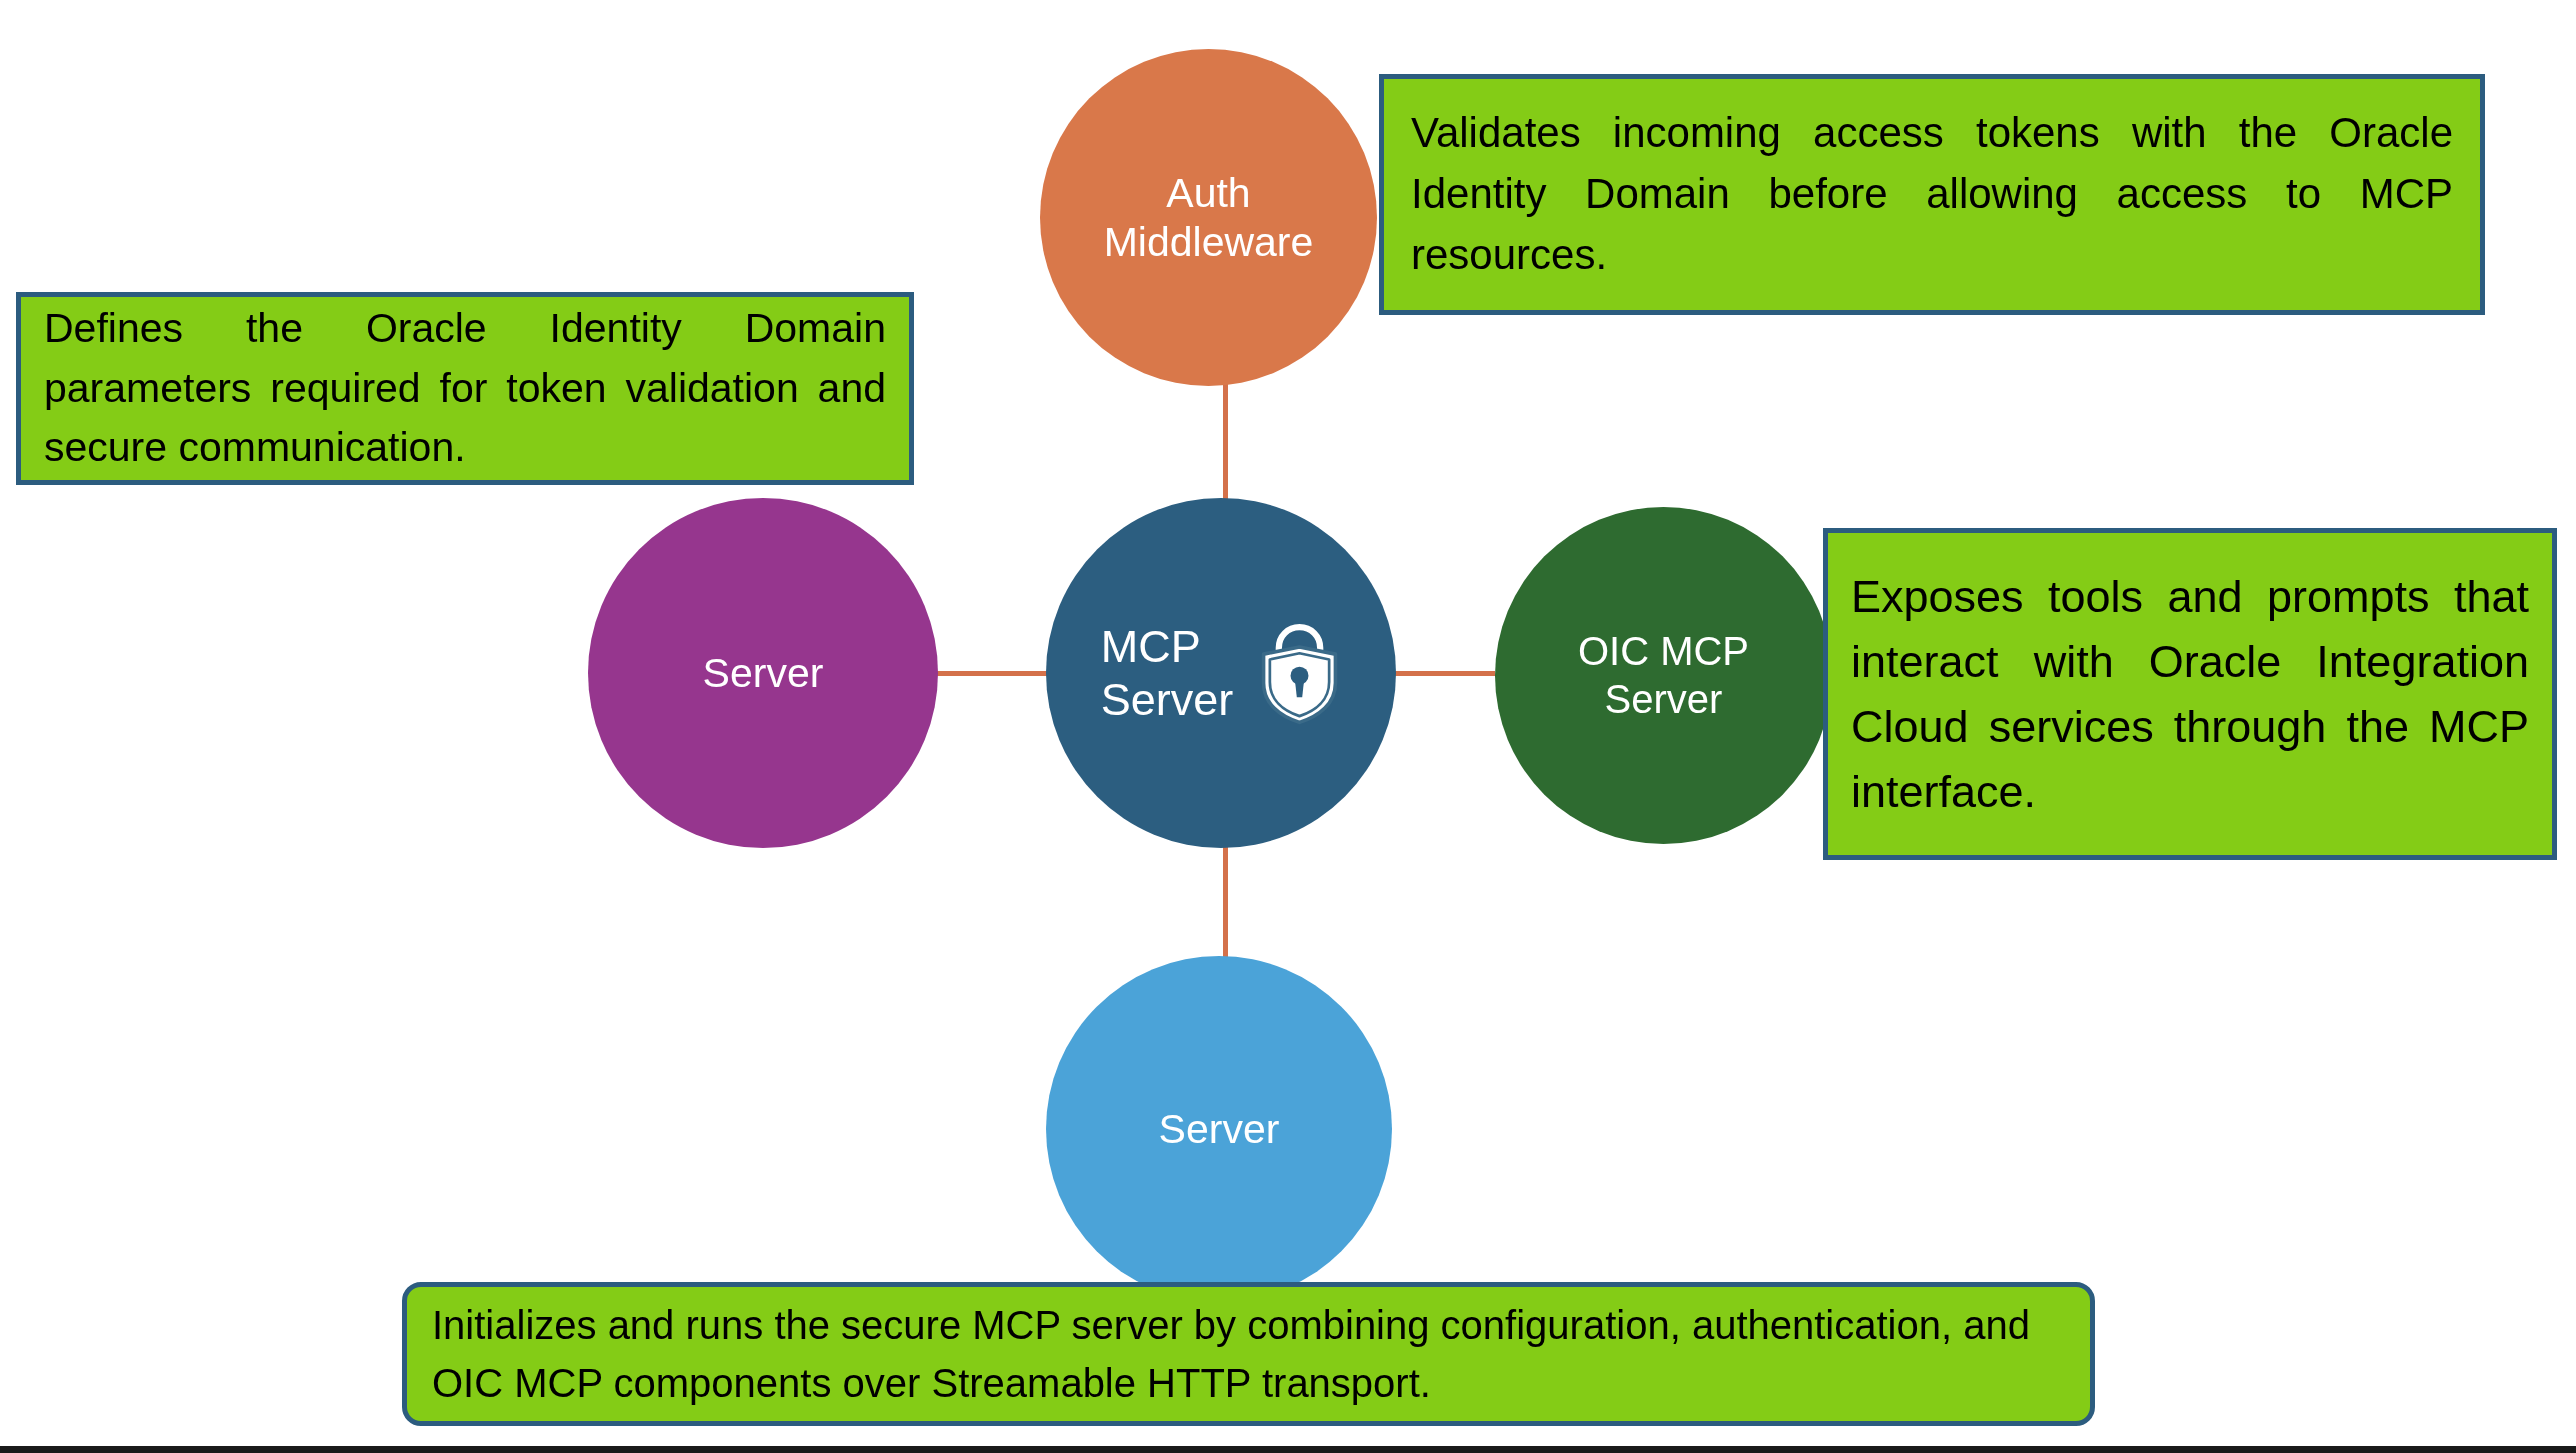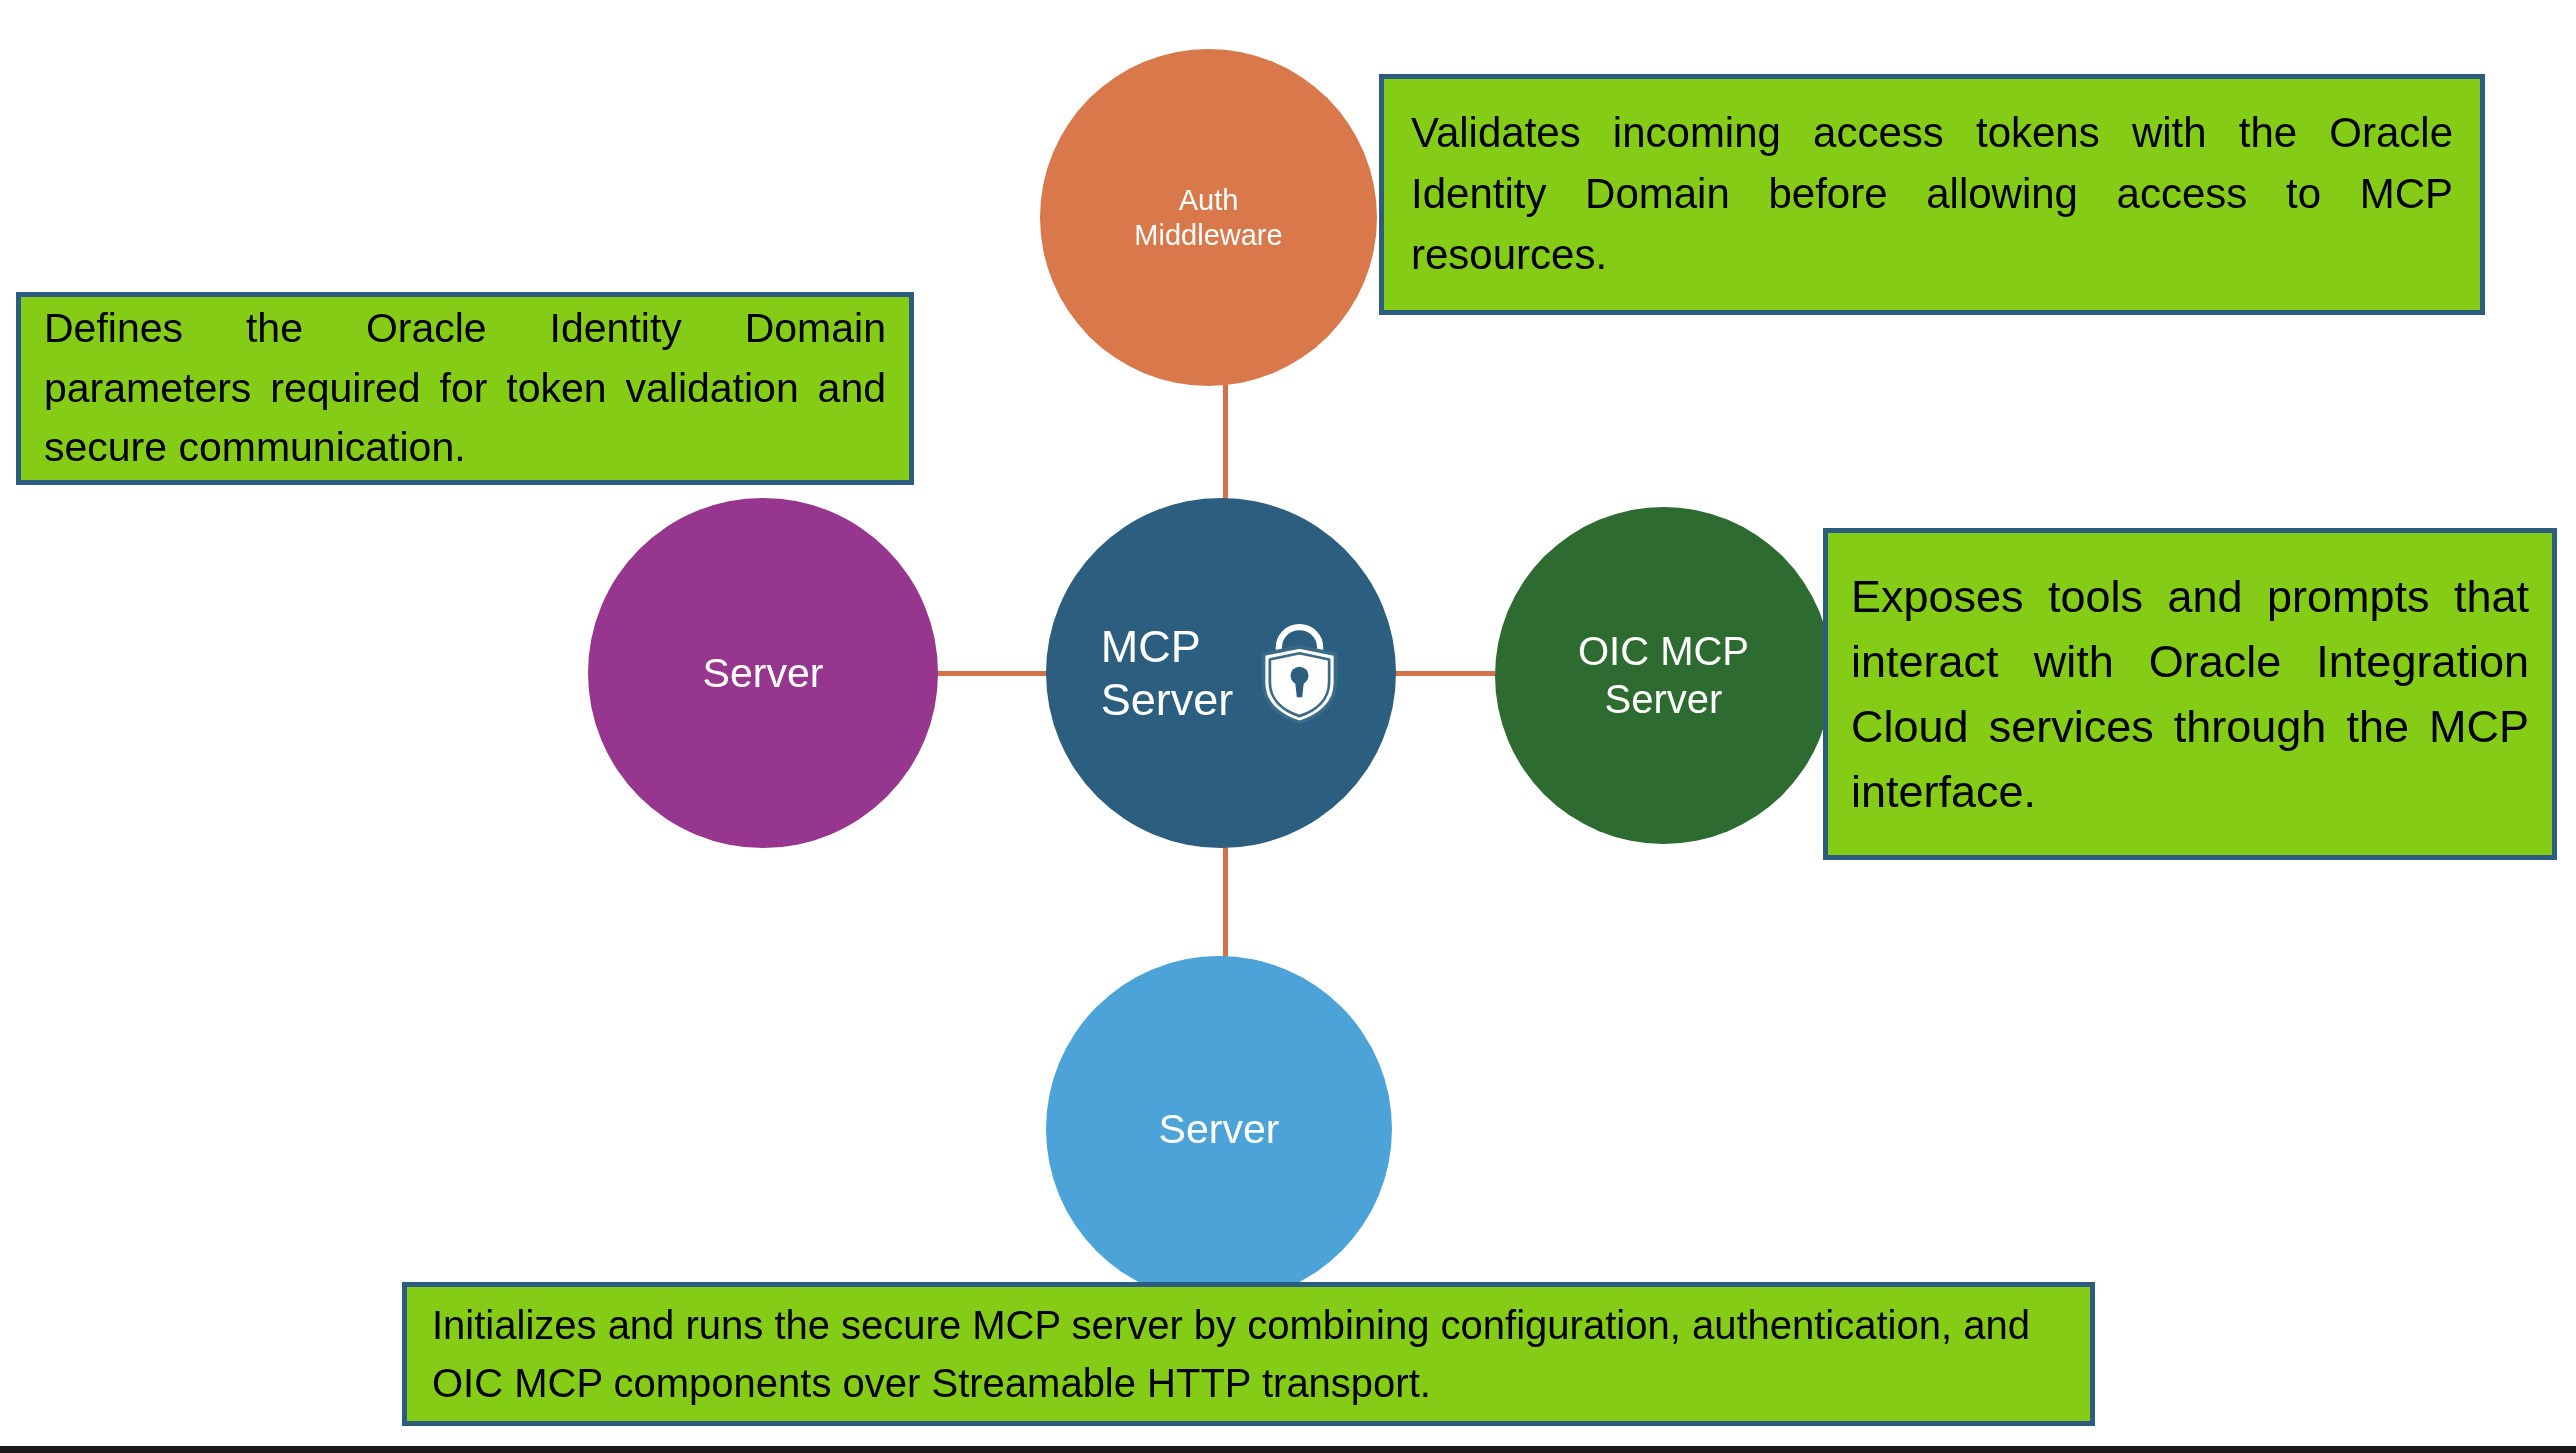--- a/index.html
+++ b/index.html
@@ -93,21 +93,21 @@
 <div id="canvas">
 
   <div class="connector v" style="left:1223px; top:352px; height:151px;"></div>
 
   <div class="connector v" style="left:1223px; top:844px; height:117px;"></div>
 
   <div class="connector h" style="left:934px; top:671px; width:180px;"></div>
 
   <div class="connector h" style="left:1387px; top:671px; width:108px;"></div>
 
-  <div class="node" style="left:1040px; top:49px; width:337px; height:337px; background:#D9784A; font-size:29px;">
+  <div class="node" style="left:1040px; top:49px; width:337px; height:337px; background:#D9784A; font-size:41px;">
     <span class="node-label">Auth
 Middleware</span>
   </div>
 
   <div class="node" style="left:588px; top:498px; width:350px; height:350px; background:#96368E; font-size:41px;">
     <span class="node-label">Server</span>
   </div>
 
   <div class="node node-center" style="left:1046px; top:498px; width:350px; height:350px; background:#2C5E80; font-size:45px;">
     <span class="node-label">MCP
@@ -139,19 +139,19 @@
   </div>
 
   <div class="callout" style="left:16px; top:292px; width:898px; height:193px; padding:12.6px 23px; font-size:41px;">
     <span class="callout-text">Defines the Oracle Identity Domain parameters required for token validation and secure communication.</span>
   </div>
 
   <div class="callout" style="left:1823px; top:528px; width:734px; height:332px; padding:14.4px 23px; font-size:45px;">
     <span class="callout-text">Exposes tools and prompts that interact with Oracle Integration Cloud services through the MCP interface.</span>
   </div>
 
-  <div class="callout left-align" style="left:402px; top:1282px; width:1693px; height:144px; padding:9px 25px; font-size:40px;">
+  <div class="callout left-align" style="left:402px; top:1282px; width:1693px; height:144px; padding:9px 25px; font-size:40px;border-radius:19px;">
     <span class="callout-text">Initializes and runs the secure MCP server by combining configuration, authentication, and OIC MCP components over Streamable HTTP transport.</span>
   </div>
 
   <div class="frame-bottom"></div>
 </div>
 
 
 </body></html>

